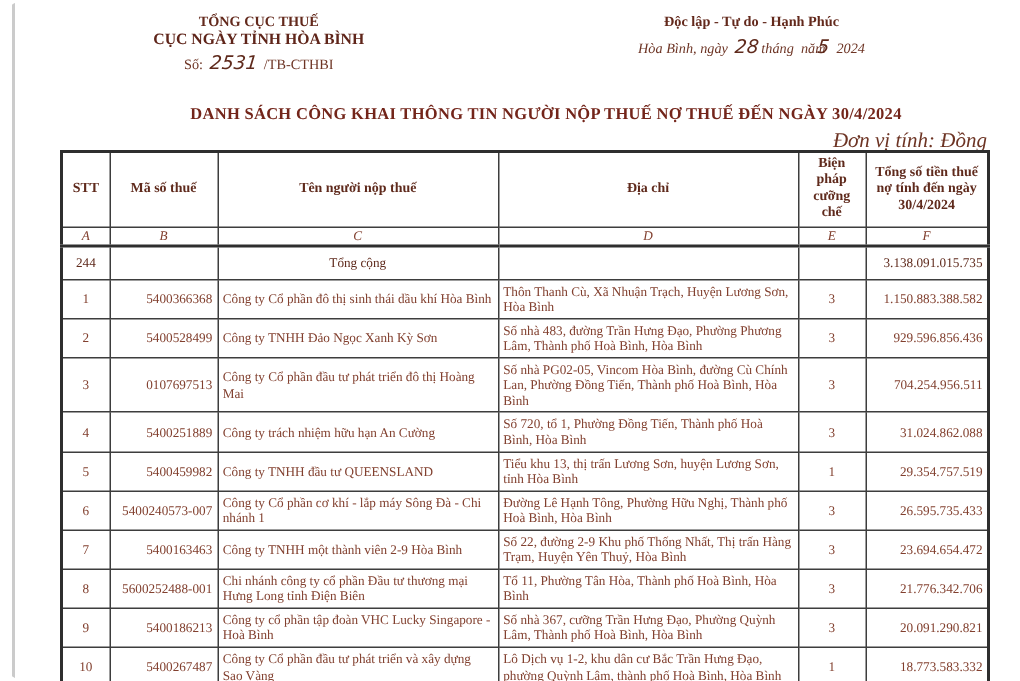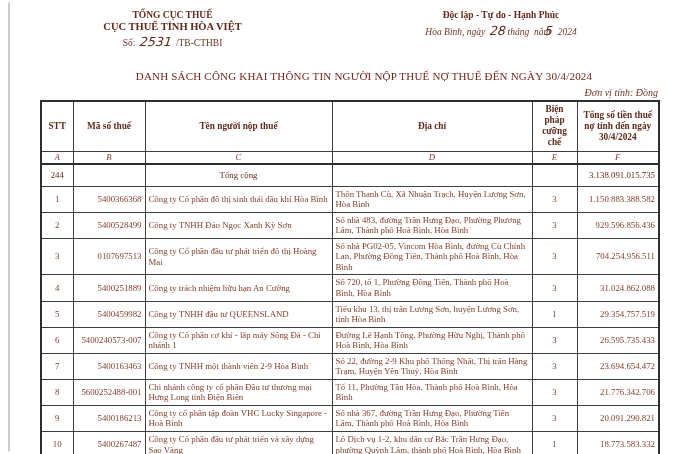--- a/index.html
+++ b/index.html
@@ -32,27 +32,27 @@
     font-style:italic; font-size:12.5px; color:#5f2a1c;
     display:inline-block; transform:skewX(-6deg);
     margin:0 2px;
   }
   .hdr-date { font-size:9.5px; font-style:italic; margin-top:3px; color:#6d3424; }
   .hw-overlap { margin-left:-5px; }
   
   .doc-title {
     position:absolute; top:70px; left:0; right:0;
     text-align:center;
-    font-size:11px; font-weight:normal; color:#73251a;
+    font-size:11px; font-weight:bold; color:#73251a;
     letter-spacing:.2px;
     margin-left:48px;
   }
   .unit-note {
     position:absolute; top:87px; right:22px;
-    font-size:10px; font-style:italic; color:#6d3424;text-align:right;
+    font-size:14px; font-style:italic; color:#6d3424;text-align:right;
   }
   
   table.debt {
     position:absolute; top:100px; left:40px;
     width:618px;
     border-collapse:collapse; table-layout:fixed;
     font-size:8.8px; line-height:1.2;
     color:#82402f;
   }
   table.debt td, table.debt th {
@@ -81,21 +81,21 @@
 </style>
 </head>
 <body>
 
 <div class="page">
   <div class="scan-edge"></div>
 
   <div class="doc-header">
     <div class="hdr-left">
       <div class="hdr-line1">TỔNG CỤC THUẾ</div>
-      <div class="hdr-line2">CỤC THUẾ TỈNH HÒA VIỆT</div>
+      <div class="hdr-line2">CỤC NGÀY TỈNH HÒA BÌNH</div>
       <div class="hdr-so">
         <span>Số:</span>
         <span class="hw">2531</span>
         <span>/TB-CTHBI</span>
       </div>
     </div>
     <div class="hdr-right">
       <div class="hdr-line1">Độc lập - Tự do - Hạnh Phúc</div>
       <div class="hdr-date">
         <span>Hòa Bình, ngày</span>
@@ -206,21 +206,21 @@
       <td class="c-mst">5600252488-001</td>
       <td class="c-name">Chi nhánh công ty cổ phần Đầu tư thương mại Hưng Long tỉnh Điện Biên</td>
       <td class="c-addr">Tổ 11, Phường Tân Hòa, Thành phố Hoà Bình, Hòa Bình</td>
       <td class="c-enf">3</td>
       <td class="c-amt">21.776.342.706</td>
     </tr>
         <tr>
       <td class="c-stt">9</td>
       <td class="c-mst">5400186213</td>
       <td class="c-name">Công ty cổ phần tập đoàn VHC Lucky Singapore - Hoà Bình</td>
-      <td class="c-addr">Số nhà 367, đường Trần Hưng Đạo, Phường Tiến Lâm, Thành phố Hoà Bình, Hòa Bình</td>
+      <td class="c-addr">Số nhà 367, cưỡng Trần Hưng Đạo, Phường Quỳnh Lâm, Thành phố Hoà Bình, Hòa Bình</td>
       <td class="c-enf">3</td>
       <td class="c-amt">20.091.290.821</td>
     </tr>
         <tr>
       <td class="c-stt">10</td>
       <td class="c-mst">5400267487</td>
       <td class="c-name">Công ty Cổ phần đầu tư phát triển và xây dựng Sao Vàng</td>
       <td class="c-addr">Lô Dịch vụ 1-2, khu dân cư Bắc Trần Hưng Đạo, phường Quỳnh Lâm, thành phố Hoà Bình, Hòa Bình</td>
       <td class="c-enf">1</td>
       <td class="c-amt">18.773.583.332</td>

